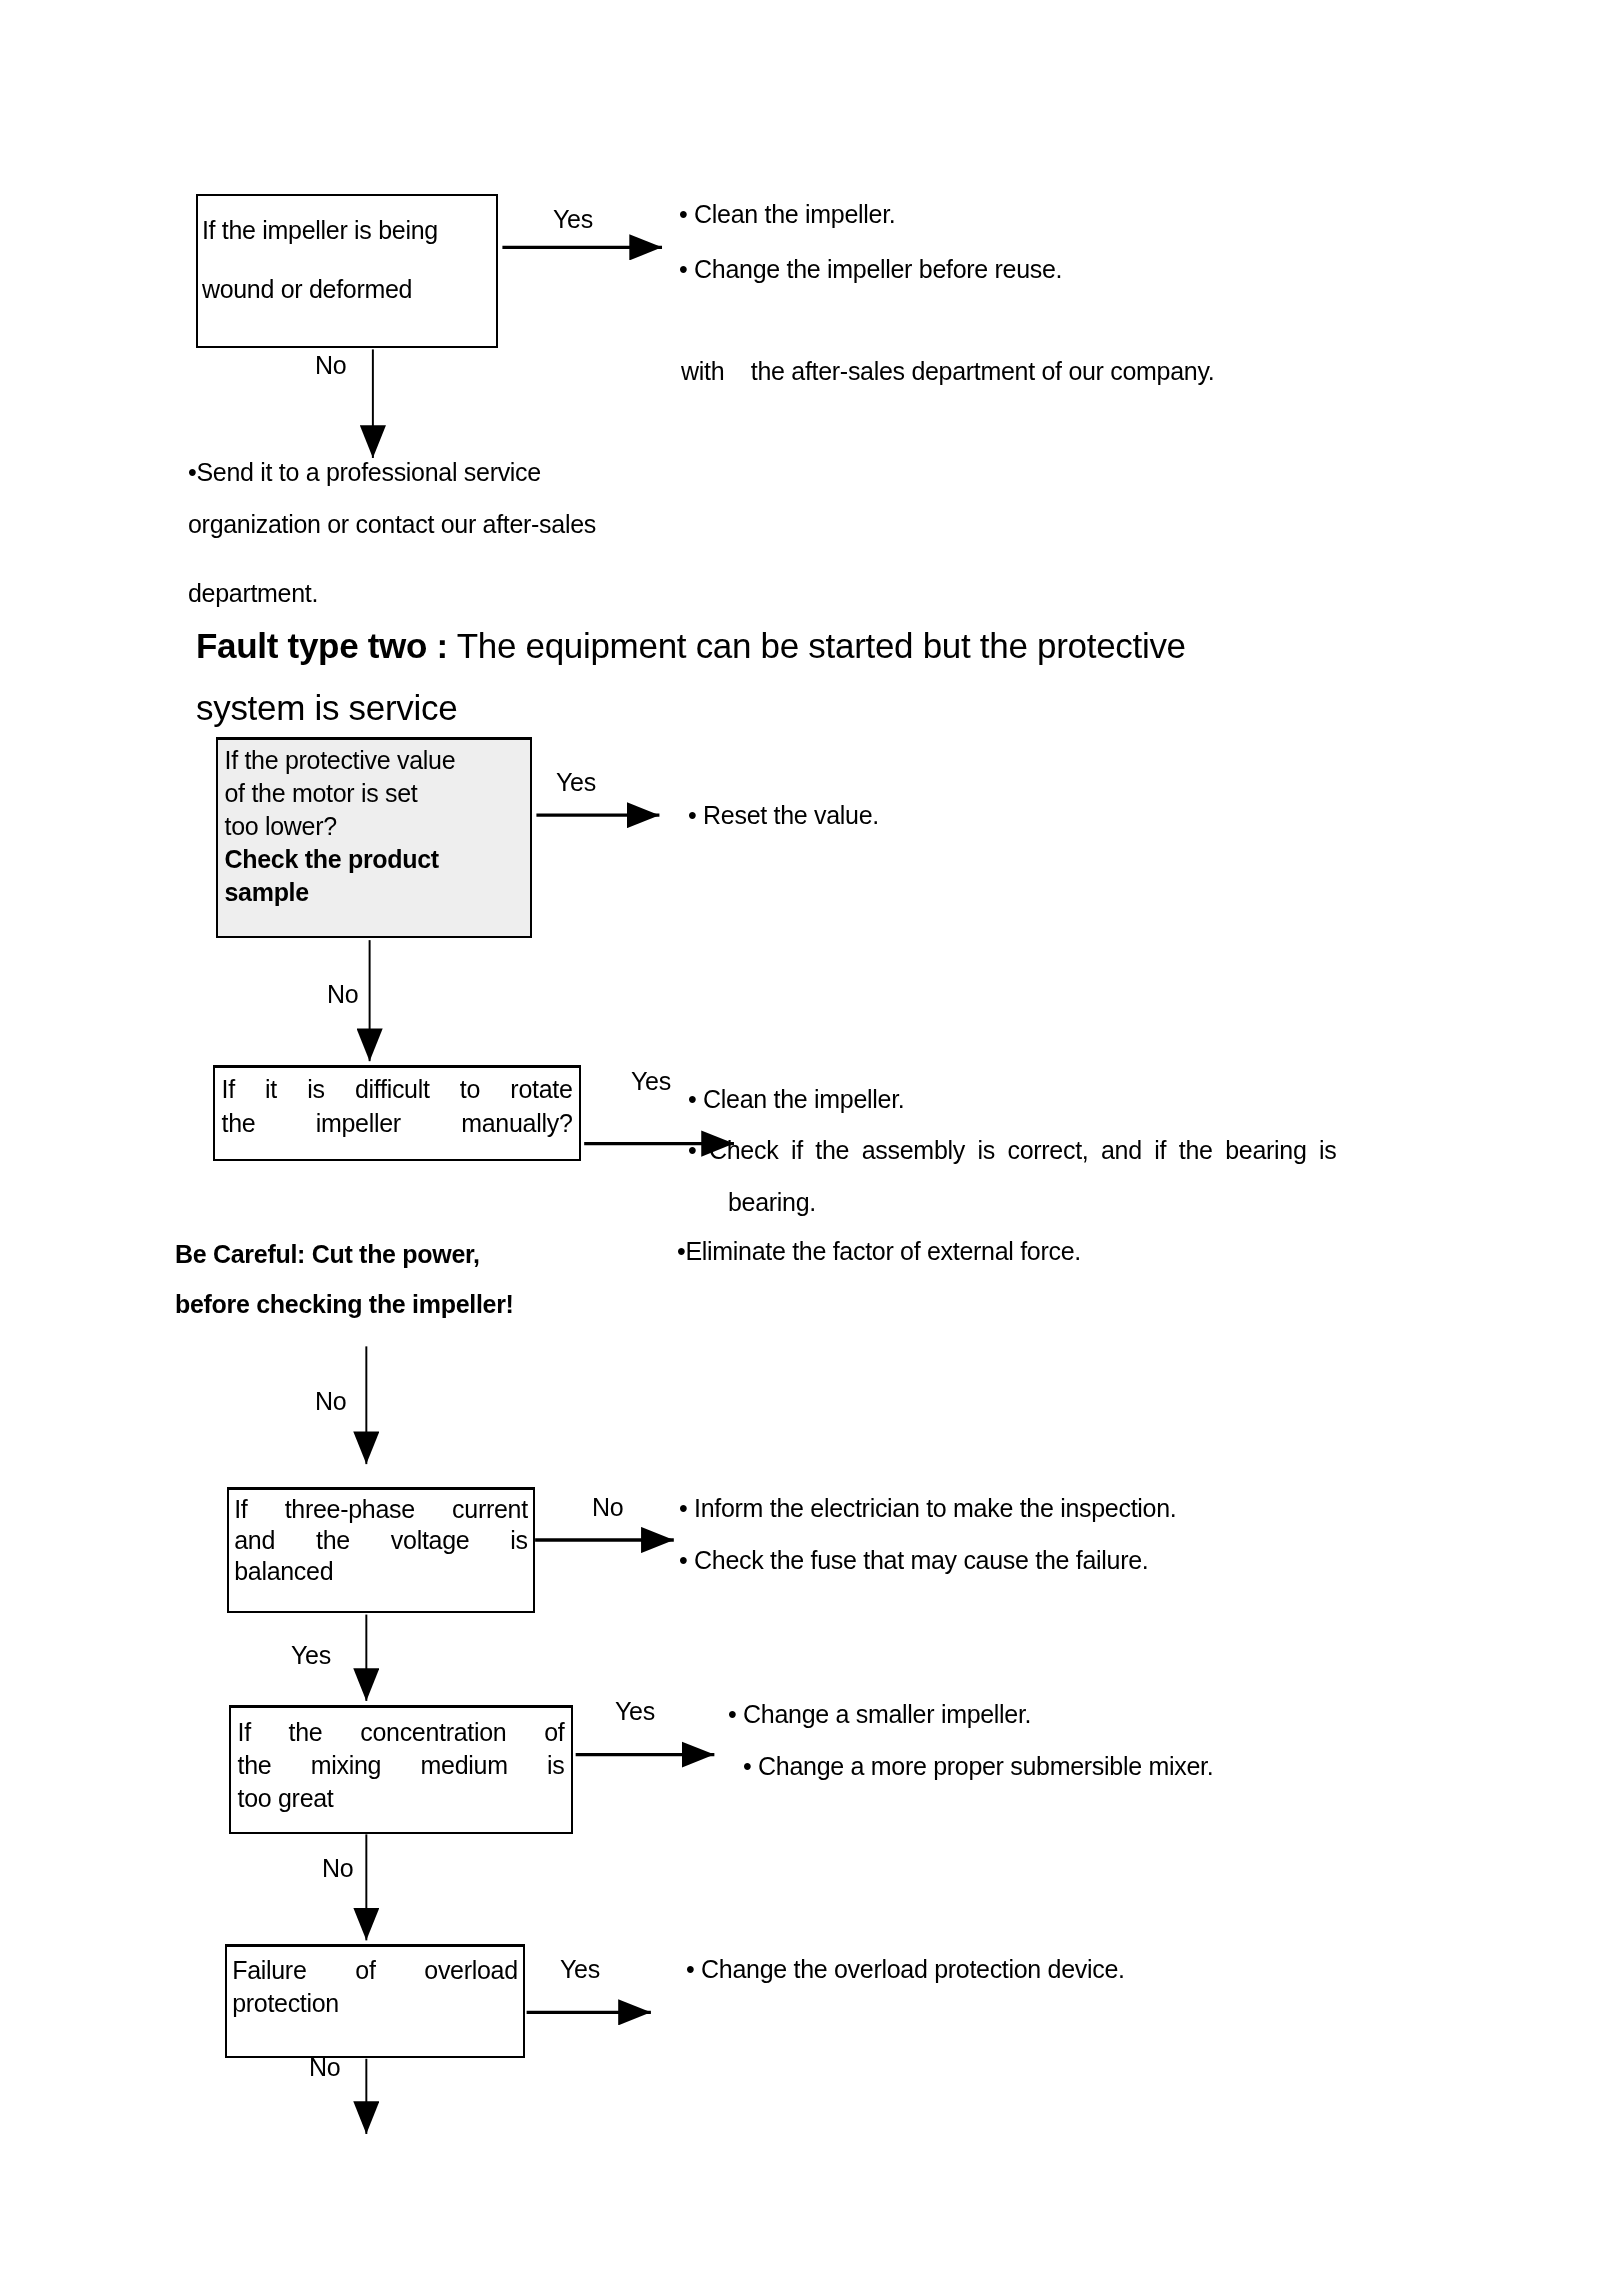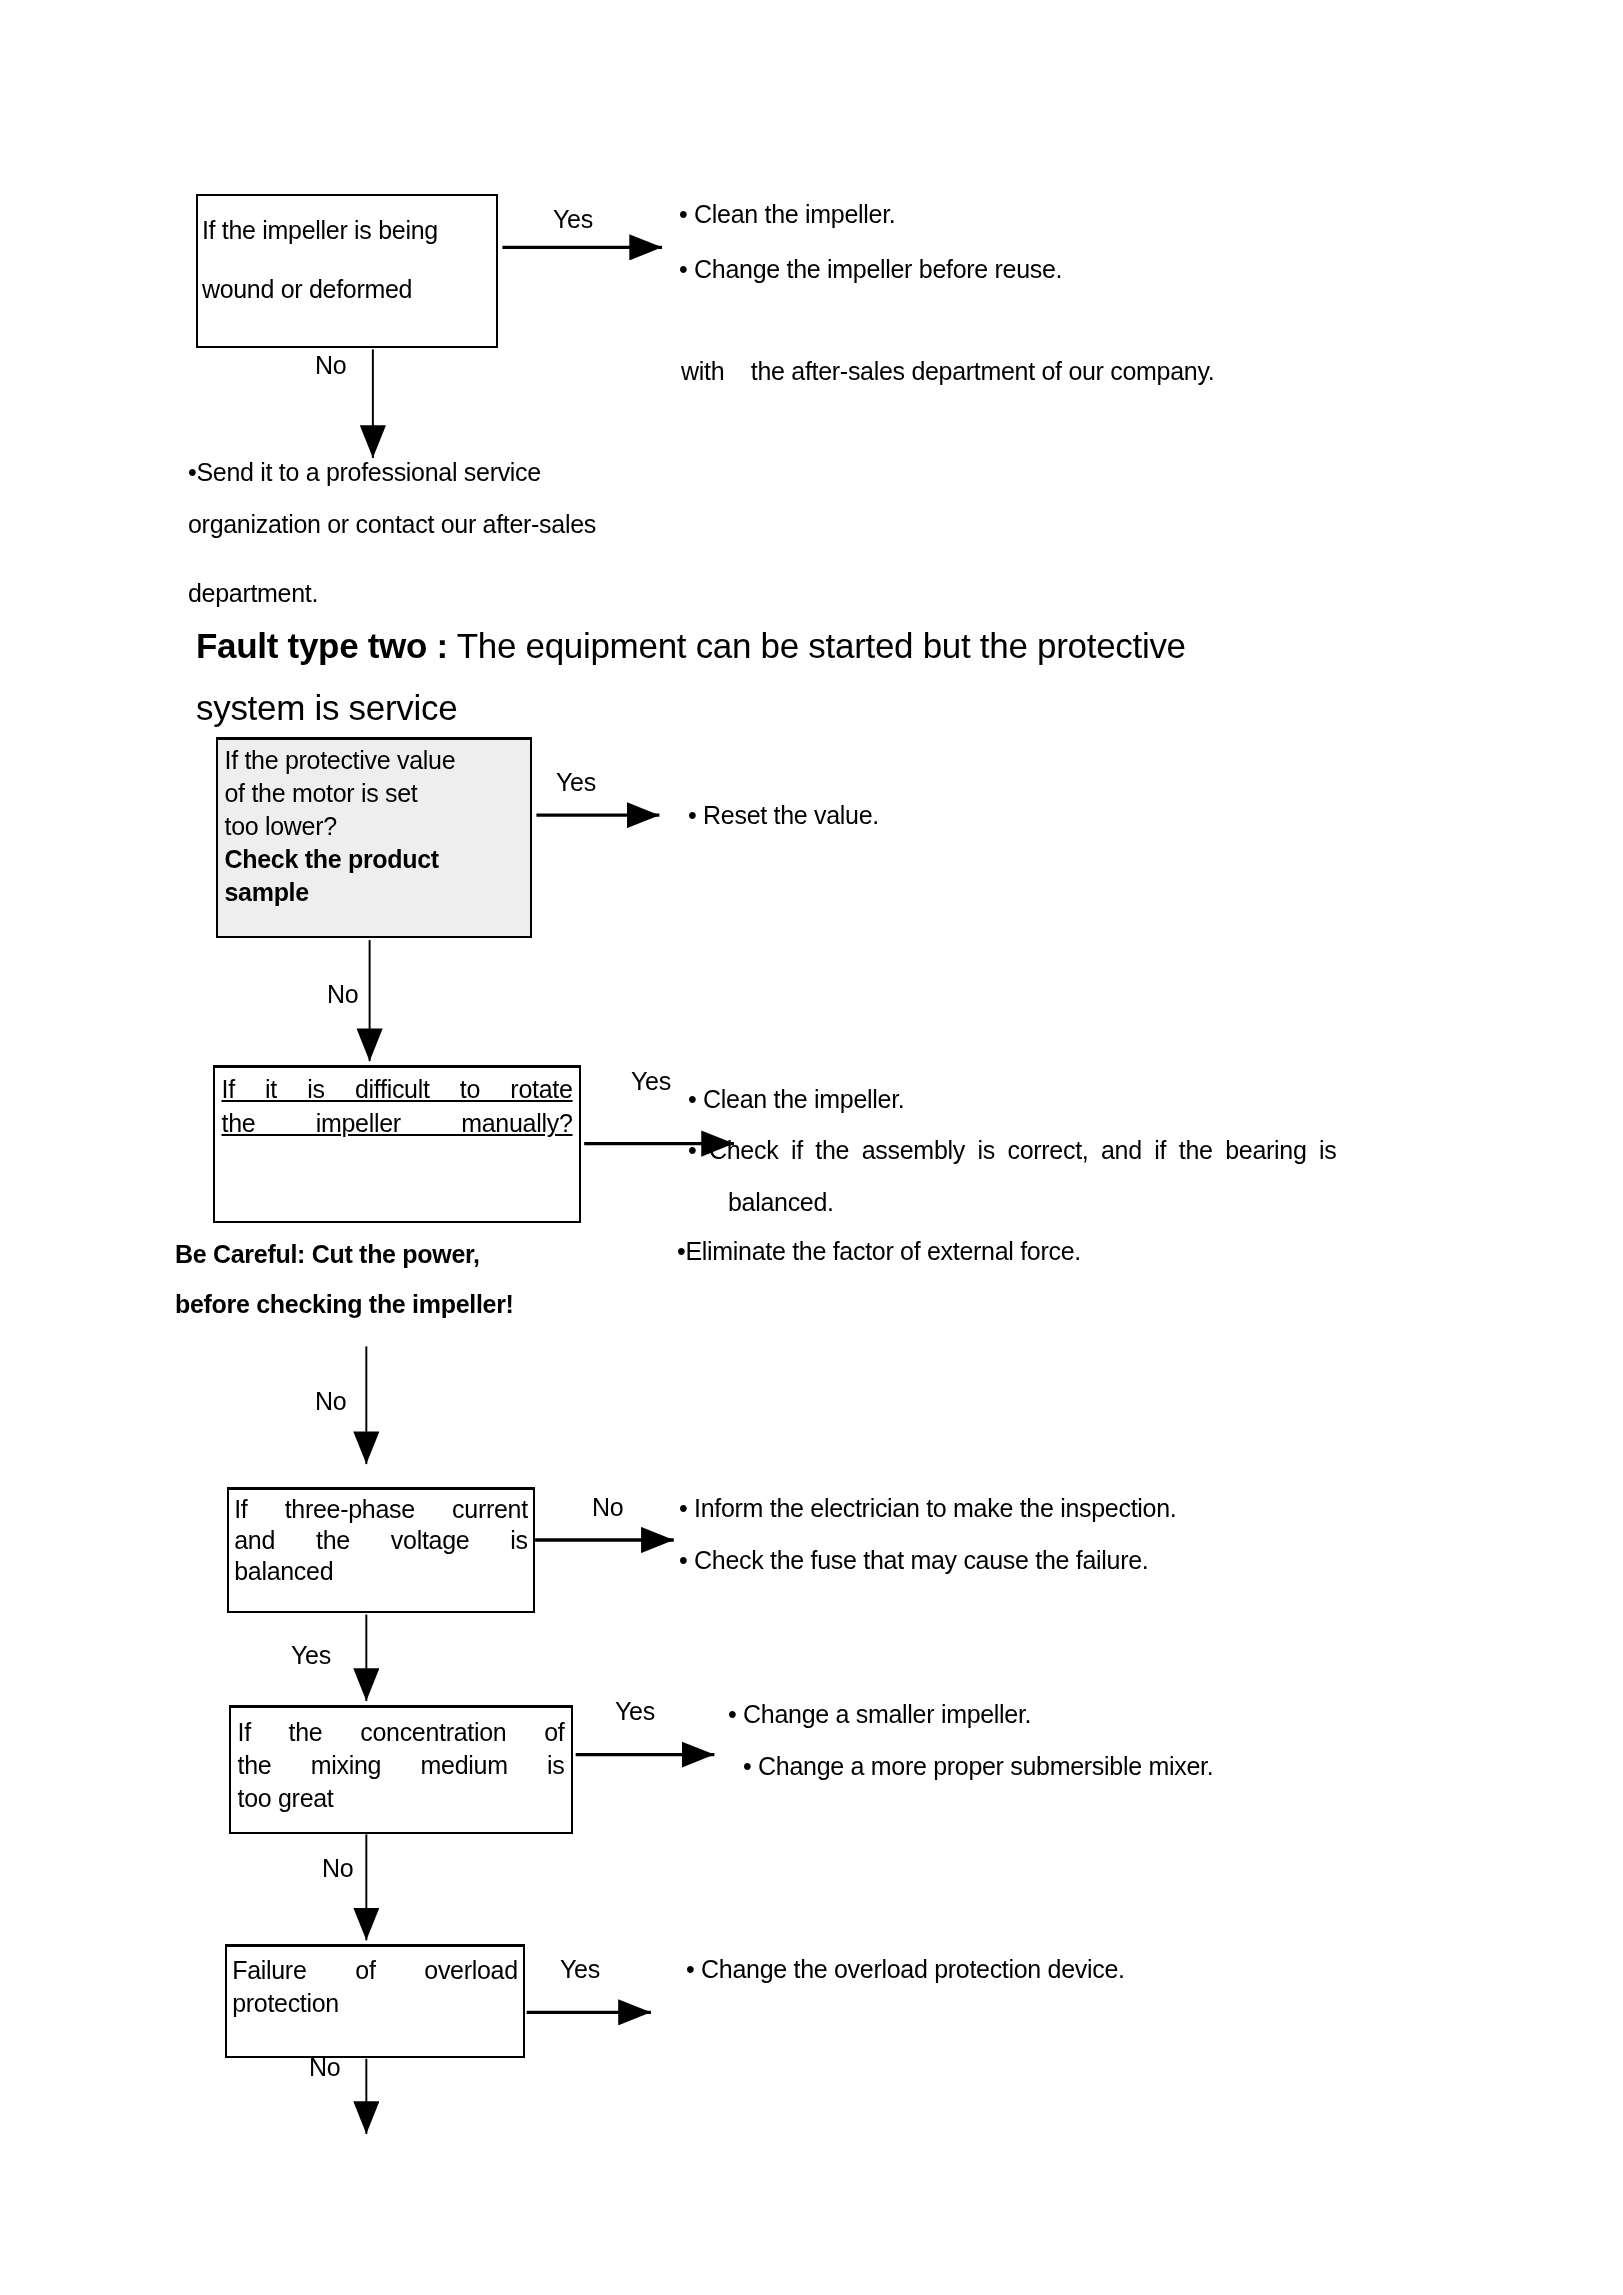--- a/index.html
+++ b/index.html
@@ -62,28 +62,28 @@
     <div>If the protective value</div>
     <div>of the motor is set</div>
     <div>too lower?</div>
     <div class="bold">Check the product</div>
     <div class="bold">sample</div>
   </div>
   <div class="t" style="left:556px;top:768px;">Yes</div>
   <div class="t" style="left:688px;top:801px;">• Reset the value.</div>
   <div class="t" style="left:327px;top:980px;">No</div>
 
-  <div class="box" style="left:213px;top:1065px;width:368px;height:158px;border-top-width:3.9px;padding:3.9px 6.5px 0 6.5px;line-height:34px;text-decoration:underline;">
+  <div class="box" style="left:213px;top:1065px;width:368px;height:96px;border-top-width:3.9px;padding:3.9px 6.5px 0 6.5px;line-height:34px;">
     <div class="jl">If it is difficult to rotate</div>
     <div class="jl">the impeller manually?</div>
   </div>
   <div class="t" style="left:631px;top:1067px;">Yes</div>
   <div class="t" style="left:688px;top:1085px;">• Clean the impeller.</div>
   <div class="t ws" style="left:688px;top:1136px;">• Check if the assembly is correct, and if the bearing is</div>
-  <div class="t" style="left:728px;top:1188px;">balanced.</div>
+  <div class="t" style="left:728px;top:1188px;">bearing.</div>
   <div class="t" style="left:677px;top:1237px;">•Eliminate the factor of external force.</div>
   <div class="t bold" style="left:175px;top:1240px;">Be Careful: Cut the power,</div>
   <div class="t bold" style="left:175px;top:1290px;">before checking the impeller!</div>
   <div class="t" style="left:315px;top:1387px;">No</div>
 
   <div class="box" style="left:227px;top:1487px;width:308px;height:126px;border-top-width:3.3px;padding:3.9px 5.2px 0 5.2px;line-height:31px;">
     <div class="jl">If three-phase current</div>
     <div class="jl">and the voltage is</div>
     <div>balanced</div>
   </div>

